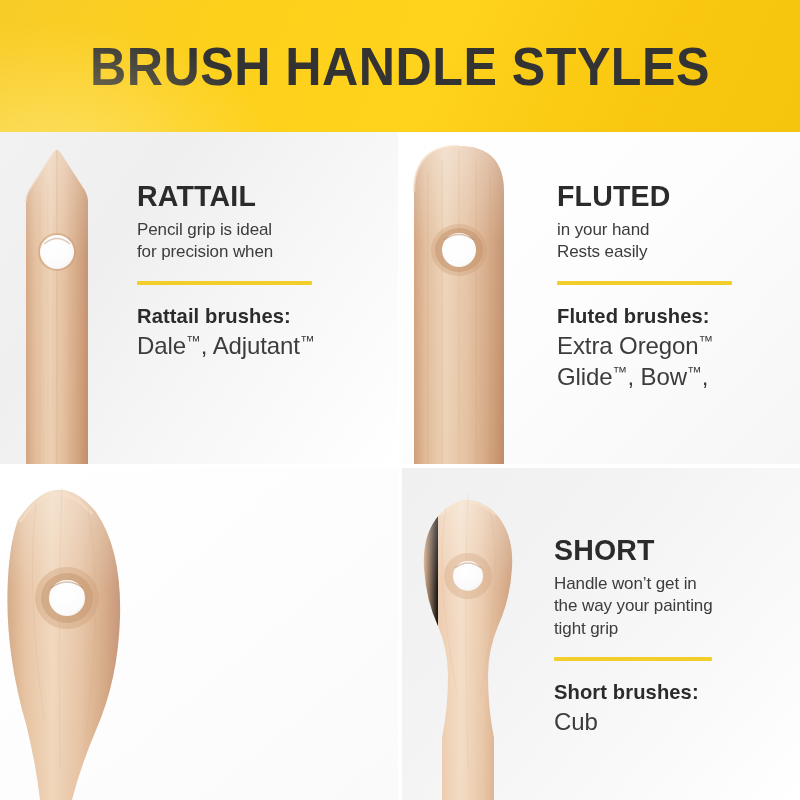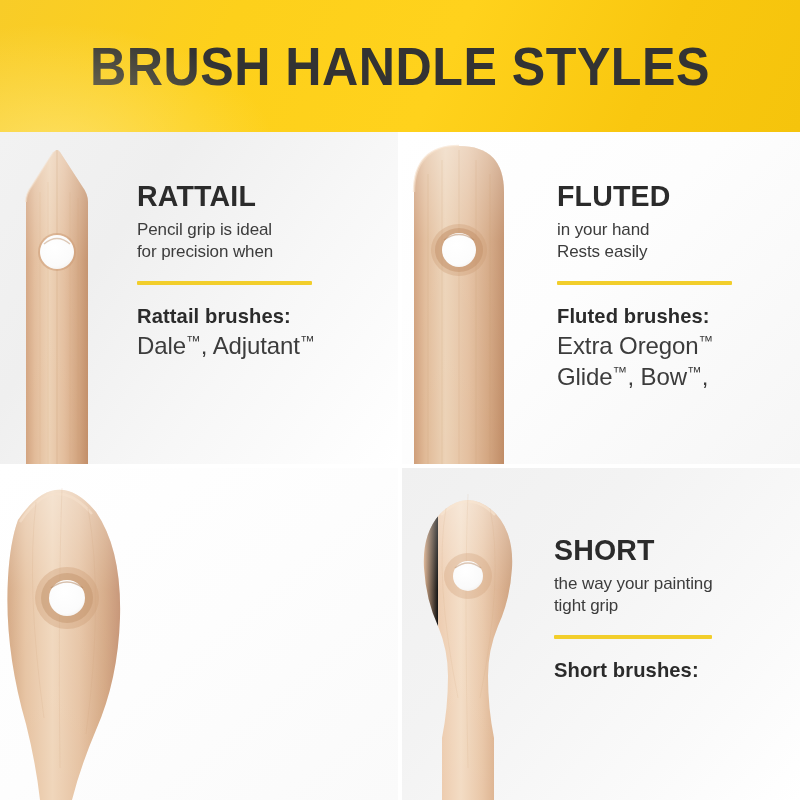--- a/index.html
+++ b/index.html
@@ -292,22 +292,26 @@
         <path d="M39,47 Q66,20 93,47" stroke="#f8e6d2" stroke-width="2.4" fill="none" opacity="0.6"></path>
         <path d="M44,40 Q32,110 56,230 M66,26 Q62,120 66,300 M88,40 Q102,110 78,230" stroke="#cd9e78" stroke-width="0.7" opacity="0.2" fill="none"></path>
         <ellipse cx="66" cy="108" rx="24" ry="23" fill="#cfa17b" opacity="0.34"></ellipse>
         <circle cx="66" cy="108" r="15" fill="url(#shoHole)"></circle>
         <path d="M53,100 Q66,90 79,100" stroke="#b5845d" stroke-width="1.4" fill="none" opacity="0.45"></path>
       </svg>
 
       <div class="text-block">
         <div class="style-name">SHORT</div>
         <div class="style-desc">
+          <div>Handle won’t get in</div>
           <div>the way your painting</div>
           <div>tight grip</div>
         </div>
         <div class="rule"></div>
         <div class="brushes-label">Short brushes:</div>
+        <div class="brushes-list">
+          <div>Cub</div>
+        </div>
       </div>
     </div>
 
   </div>
 </div>
 
 </body></html>

